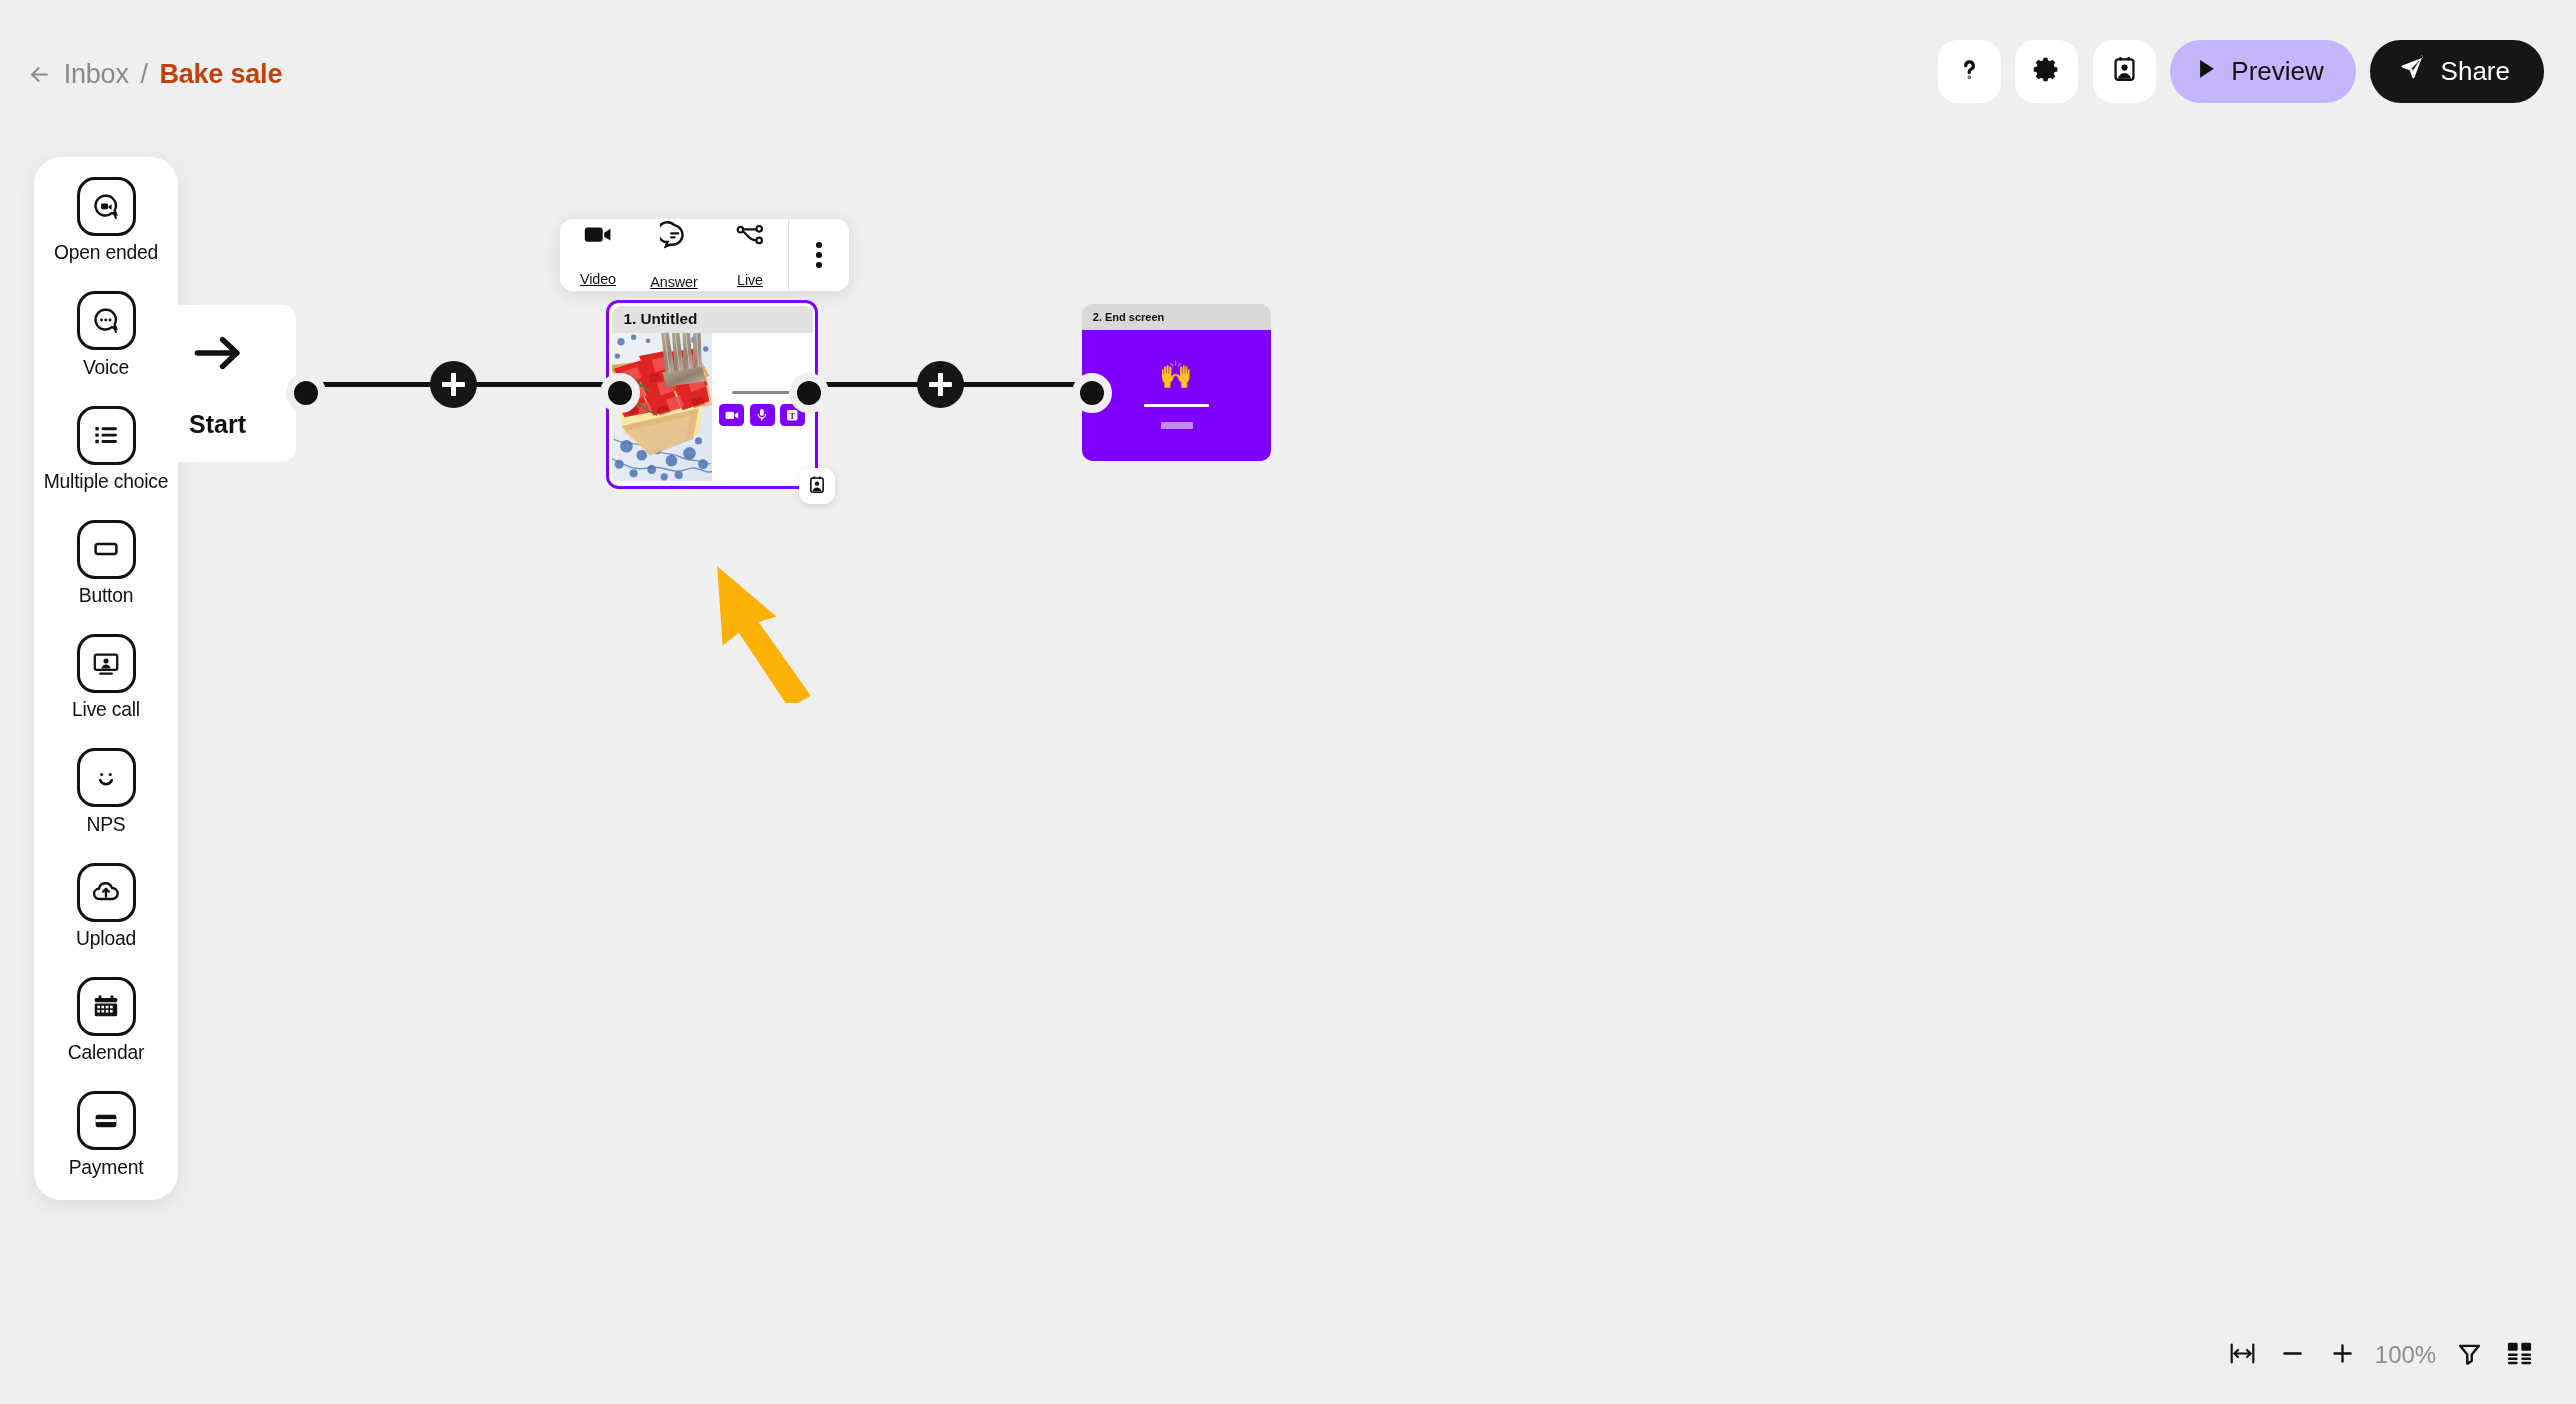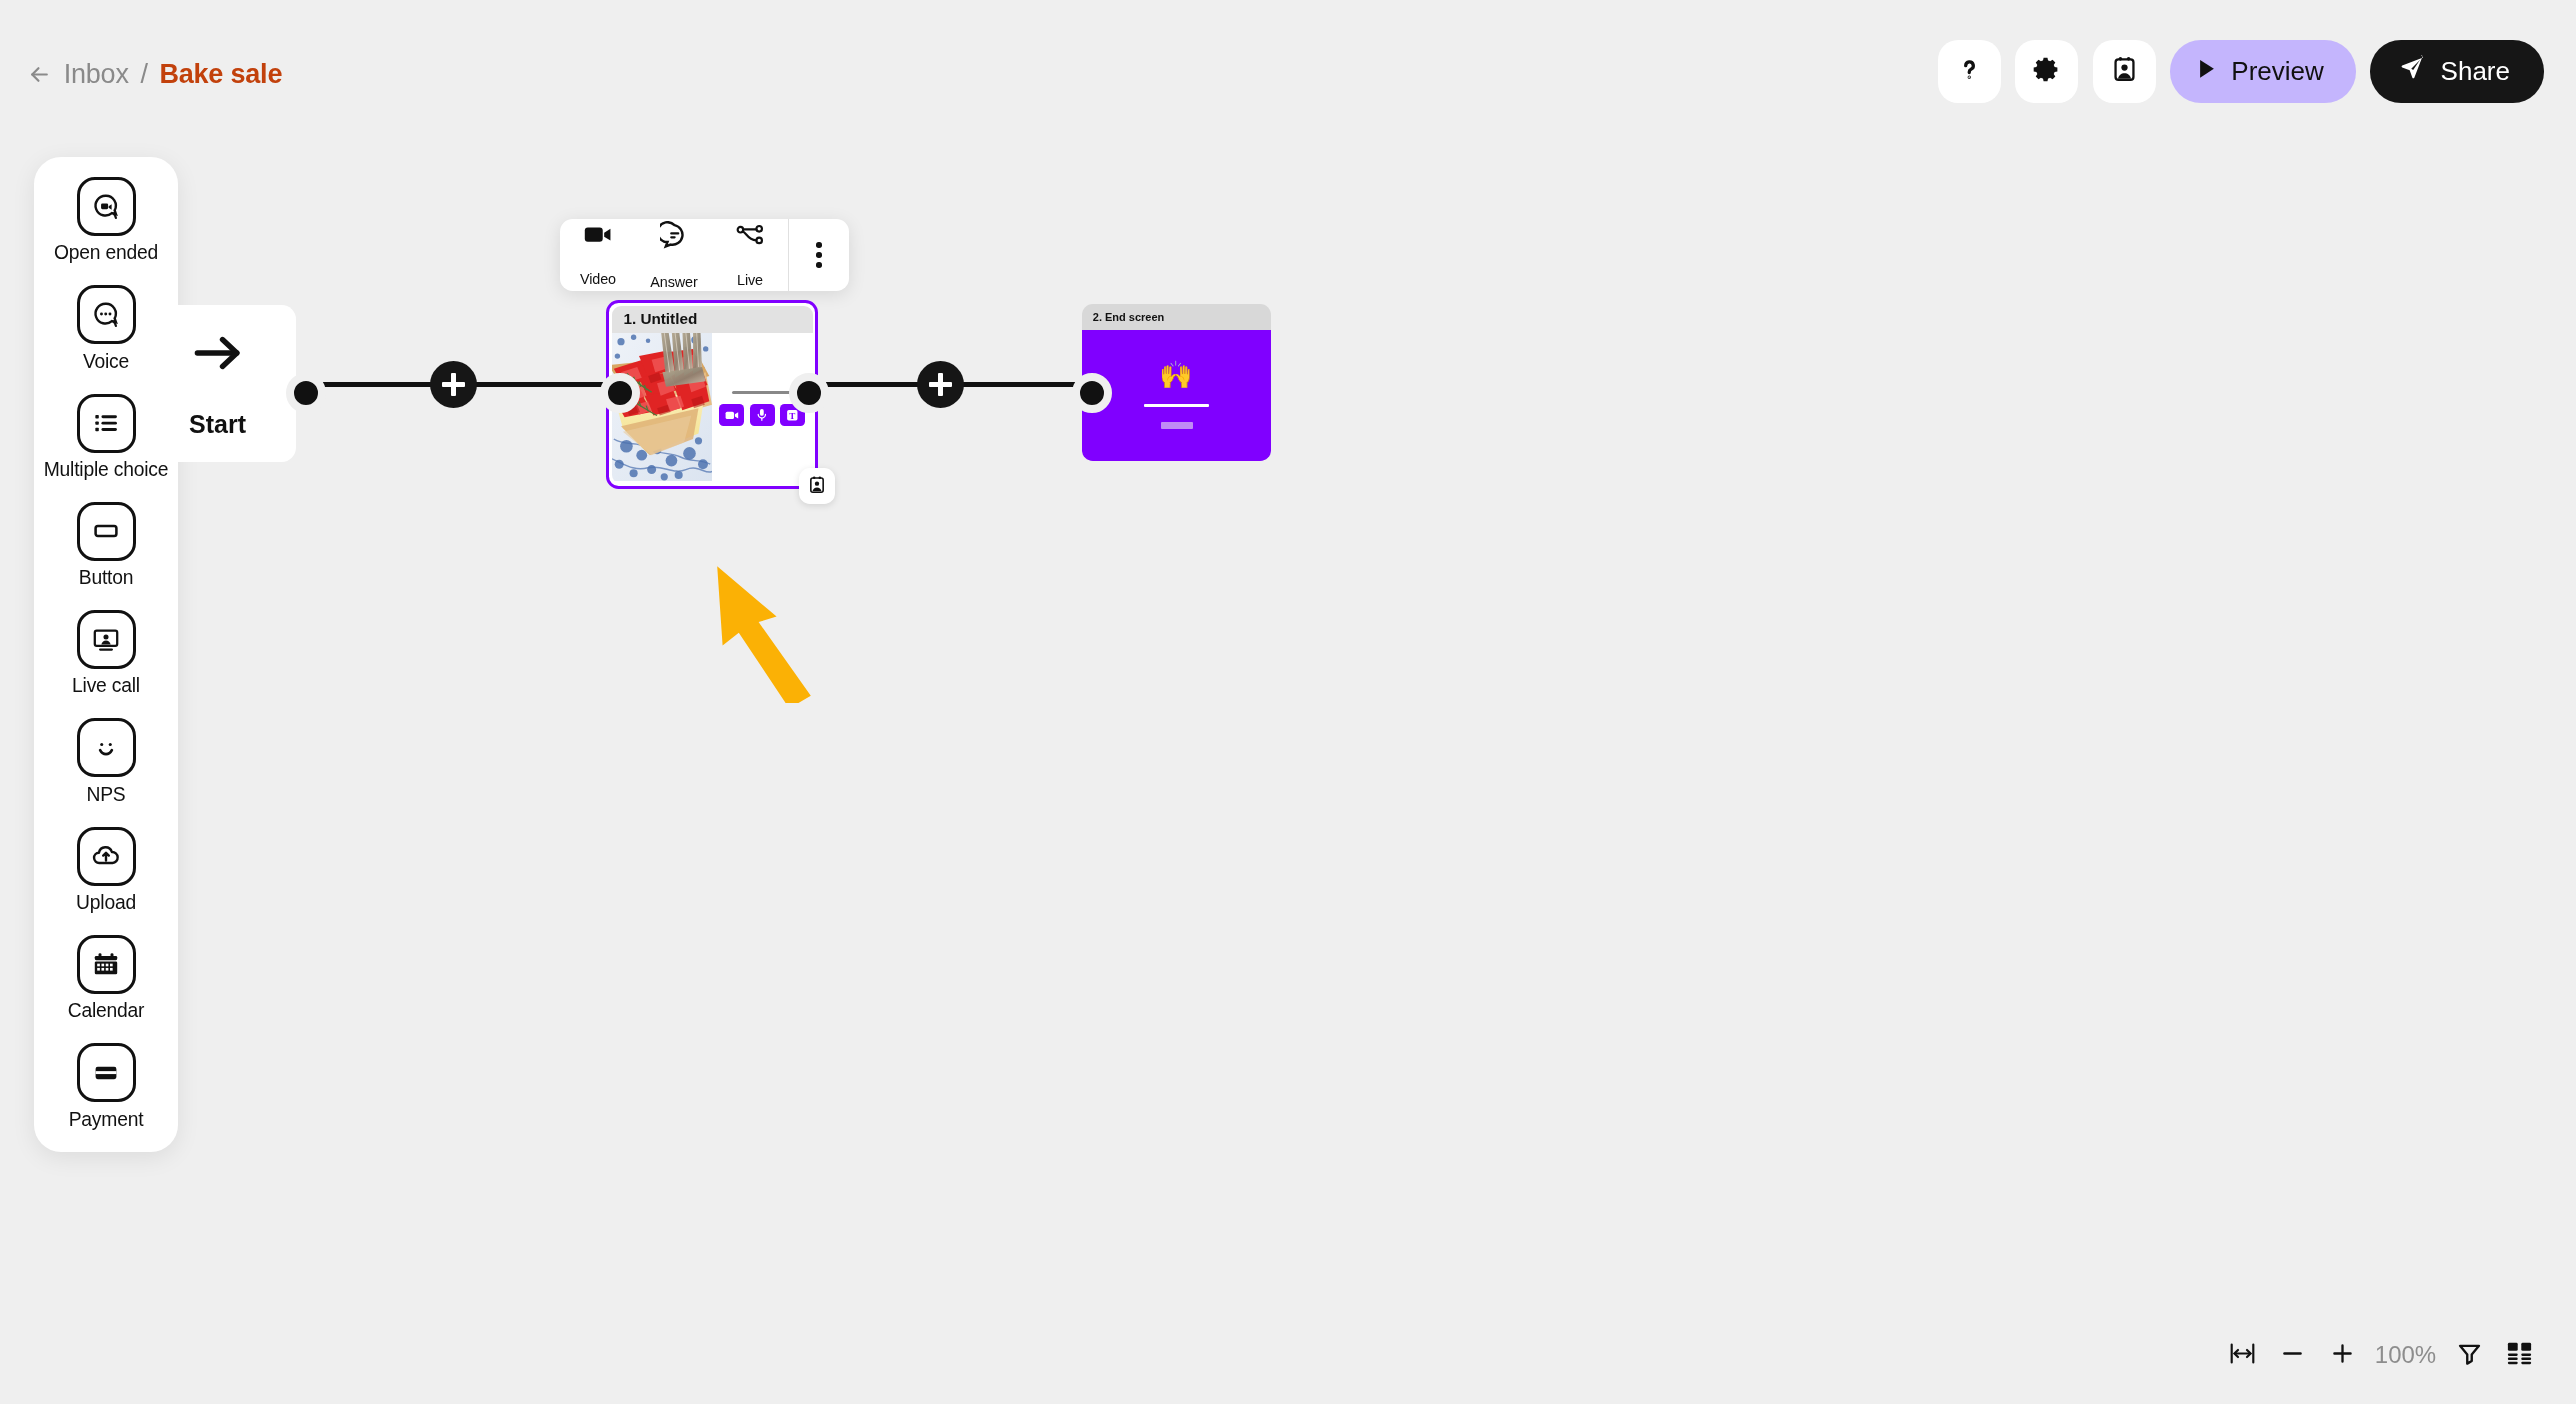--- a/index.html
+++ b/index.html
@@ -39,21 +39,21 @@
     font-family: "Liberation Sans", sans-serif;
   }
   .pill-btn.dark { background: #161616; color: #fff; padding: 0 34px 0 29px; }
 
   
   .sidebar {
     position: absolute; left: 34px; top: 157px;
     width: 144px; border-radius: 27px; background: #fff;
     padding: 20px 0 21.6px 0;
     box-shadow: 0 5.4px 23.4px rgba(0,0,0,0.08);
-    display: flex; flex-direction: column; align-items: center; gap: 21px;
+    display: flex; flex-direction: column; align-items: center; gap: 27px;
   }
   .sb-item {
     width: 126px; display: flex; flex-direction: column;
     align-items: center; gap: 6.3px; cursor: pointer;
   }
   .sb-icon {
     width: 59px; height: 59px; border-radius: 18px;
     border: 3.1px solid #111; display: flex;
     align-items: center; justify-content: center;
   }
@@ -145,21 +145,21 @@
 
   
   .fl-toolbar {
     position: absolute; left: 560px; top: 118px;
     height: 72px; background: #fff; border-radius: 12.6px;
     display: flex; align-items: stretch;
     box-shadow: 0 3.6px 18px rgba(0,0,0,0.10);
   }
   .fl-item {
     width: 76px; display: flex; flex-direction: column; align-items: center;
-    justify-content: center; gap: 21px; cursor: pointer;
+    justify-content: center; gap: 21px; cursor: pointer; text-decoration: underline;
   }
   .fl-label { font-size: 14.4px; color: #111; letter-spacing: -0.1px; }
   .fl-divider { width: 0.9px; background: #e0e0e0; margin: 0; }
   .fl-more {
     width: 60px; display: flex; align-items: center; justify-content: center;
     cursor: pointer;
   }
   .dots3 { display: flex; flex-direction: column; gap: 4.5px; }
   .dots3 i { width: 5.4px; height: 5.4px; border-radius: 50%; background: #111; display: block; }
 

